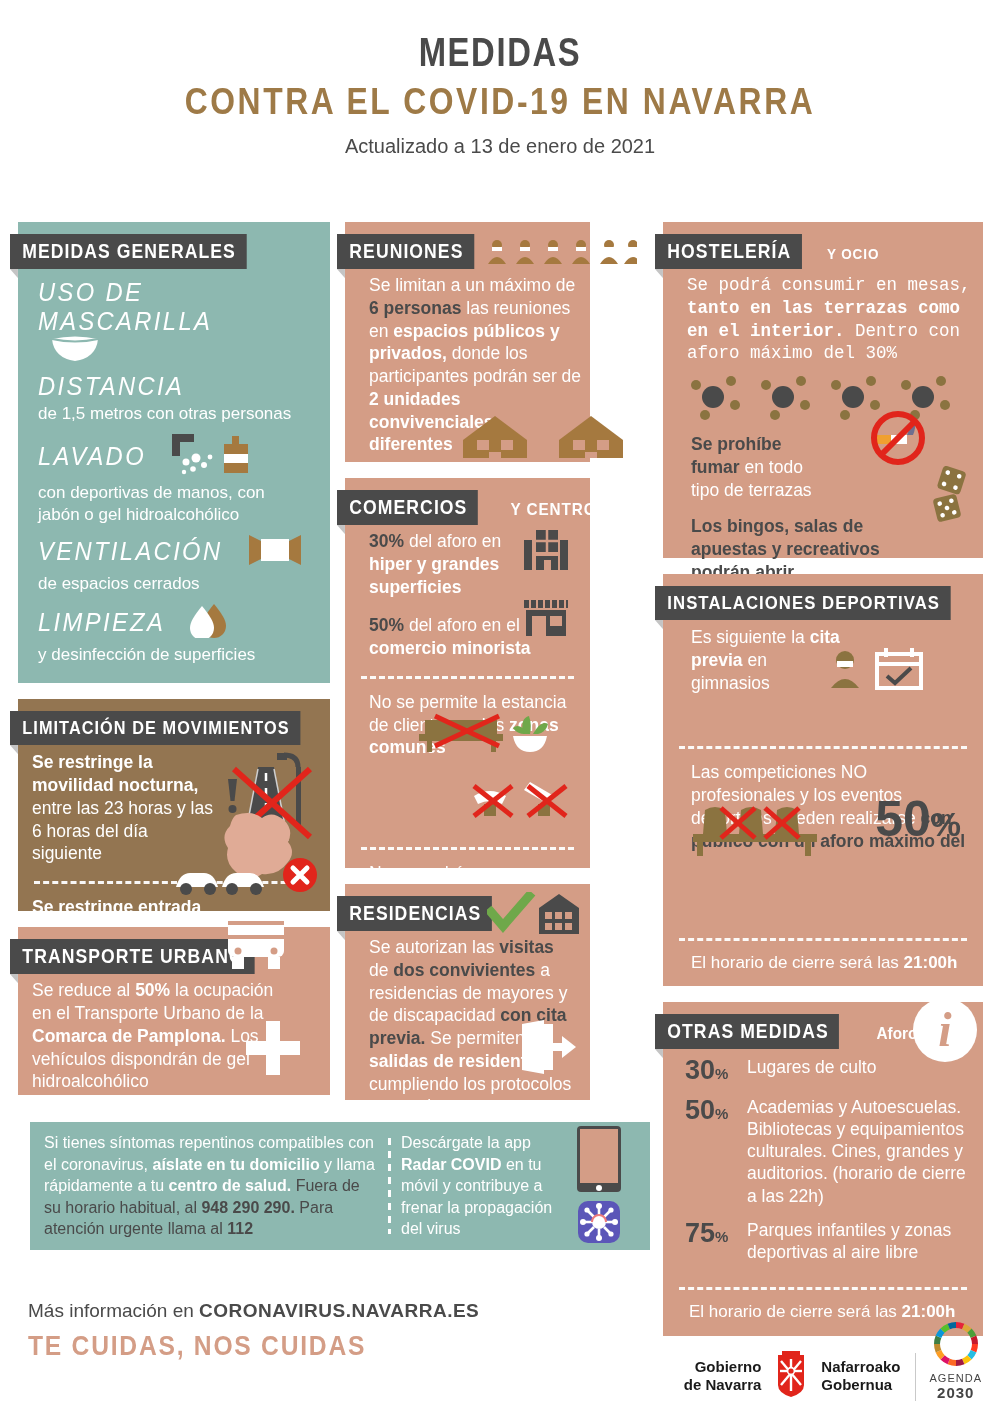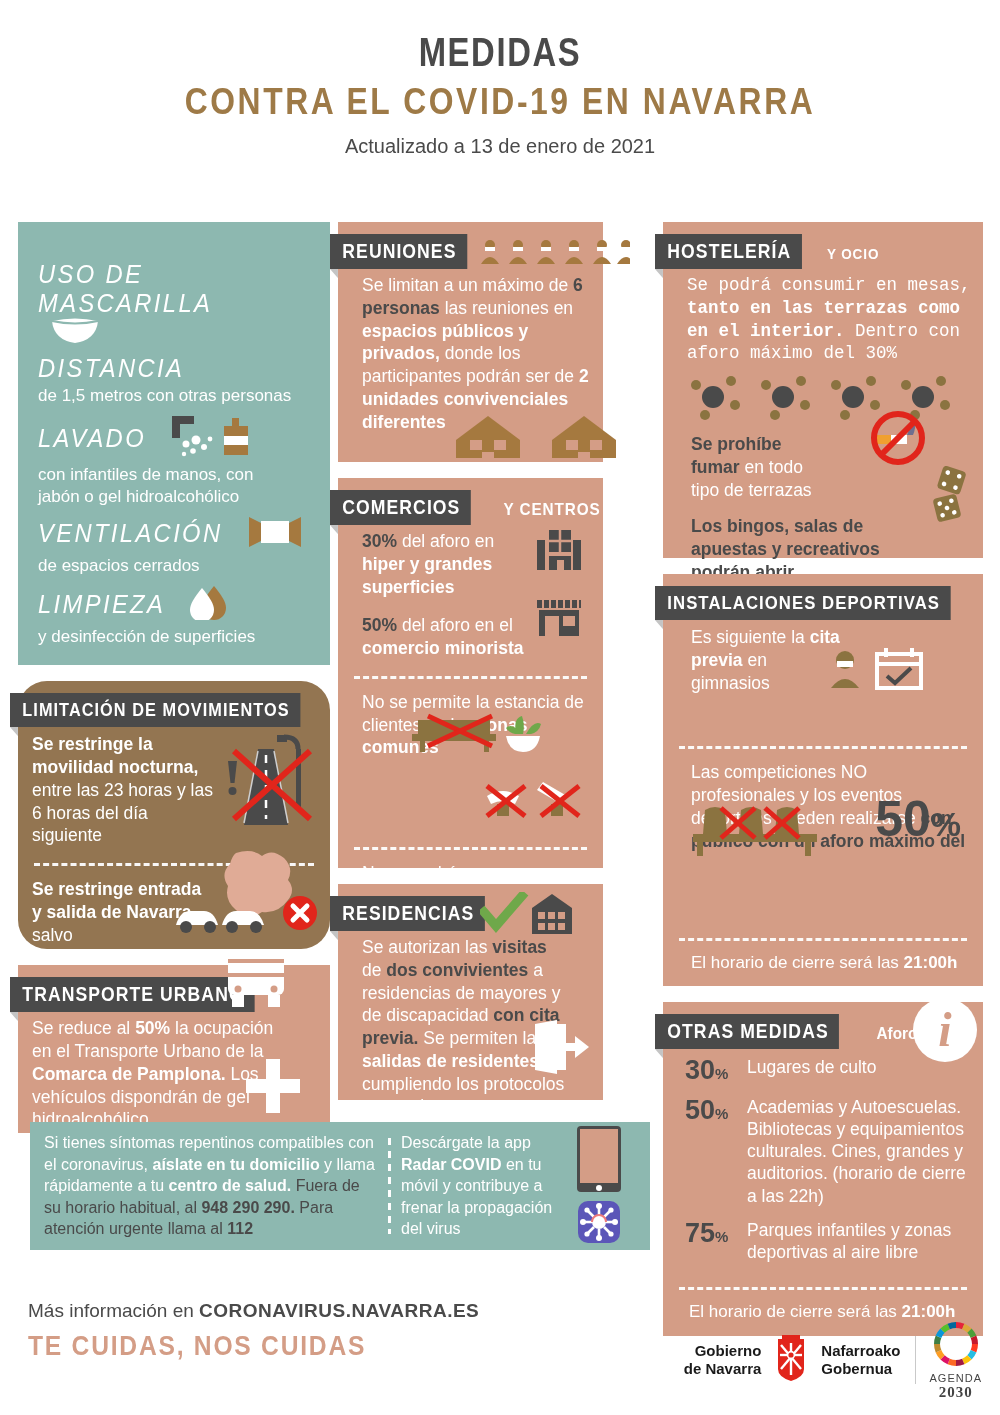--- a/index.html
+++ b/index.html
@@ -23,21 +23,21 @@
     font-size: 37px; font-weight: bold; letter-spacing: 3px;
     color: #9e7a47; margin-top: 6px;
     transform: scaleX(0.86); transform-origin: center;
   }
   .title-date { font-size: 20px; color: #4a4a4a; margin-top: 12px; }
 
   
   .cols { position: absolute; top: 222px; left: 0; width: 1000px; }
   .col { position: absolute; }
   .col-left   { left: 18px;  width: 312px; }
-  .col-mid    { left: 338px; width: 265px; }
+  .col-mid    { left: 345px; width: 245px; }
   .col-right  { left: 663px; width: 320px; }
 
   .panel {
     position: relative;
     margin-bottom: 16px;
     padding: 8px 0 14px 0;
   }
   .panel-teal  { background: #8db8b0; }
   .panel-brown { background: #937551; }
   .panel-salmon{ background: #d49d86; }
@@ -123,40 +123,41 @@
 
   
   .footer-left { position:absolute; left:28px; top:1300px; }
   .f-info { font-size:19px; color:#4a4a4a; }
   .f-info b { font-weight:bold; letter-spacing:.5px; }
   .f-slogan {
     font-size:28px; color:#d49d86; font-weight:bold; letter-spacing:2px;
     margin-top:8px; transform: scaleX(0.88); transform-origin:left center;
     font-family:"Liberation Sans Narrow","Liberation Sans",sans-serif;
   }
-  .footer-right { position:absolute; right:18px; top:1318px; display:flex; align-items:center; gap:14px;}
+  .footer-right { position:absolute; right:18px; top:1318px; display:flex; align-items:flex-end; gap:14px;}
   .govblock { display:flex; align-items:center; gap:9px; font-size:15px; font-weight:bold; color:#1a1a1a; line-height:1.2;}
   .divider-v { width:1px; height:48px; background:#c9c9c9; }
   .agenda { text-align:center; font-size:11px; color:#444; letter-spacing:1px; }
-  .agenda .a2030 { font-size:15px; font-weight:bold; letter-spacing:1px;font-family:Liberation Serif, serif;}
+  .agenda .a2030 { font-size:15px; font-weight:bold; letter-spacing:1px;}
 </style>
 </head>
 <body>
 
 <div class="header">
   <div class="title-main">MEDIDAS</div>
   <div class="title-sub">CONTRA EL COVID-19 EN NAVARRA</div>
   <div class="title-date">Actualizado a 13 de enero de 2021</div>
 </div>
 
 <div class="cols">
 
 <div class="col col-left">
 
   <div class="panel panel-teal" style="padding-top:34px;">
+    <div class="tabrow first"><span class="tab">MEDIDAS GENERALES</span></div>
 
     <div class="gm-row">
       <span class="gm-cap">USO DE MASCARILLA</span>
       <span class="icon-inline">
         <svg width="54" height="26" viewBox="0 0 54 26">
               <path d="M4 3 Q27 -2 50 3 Q48 22 27 25 Q6 22 4 3Z" fill="#ffffff"></path>
               <path d="M4 3 Q27 8 50 3" fill="none" stroke="#8db8b0" stroke-width="2"></path>
             </svg>
       </span>
     </div>
@@ -180,21 +181,21 @@
           <circle cx="44" cy="25" r="2.4" fill="#ffffff"></circle>
               <circle cx="18" cy="40" r="2.2" fill="#ffffff"></circle>
           <rect x="66" y="4" width="7" height="9" fill="#a5793f"></rect>
           <rect x="58" y="12" width="24" height="10" fill="#a5793f"></rect>
           <rect x="58" y="22" width="24" height="9" fill="#ffffff"></rect>
           <rect x="58" y="31" width="24" height="10" fill="#a5793f"></rect>
         </svg>
       </span>
     </div>
     <div class="gm-sub">
-      <span>con infantiles de manos, con</span><br><b>jabón o gel hidroalcohólico</b>
+      <span>con deportivas de manos, con</span><br><b>jabón o gel hidroalcohólico</b>
     </div>
 
     <div class="gm-row">
       <span class="gm-cap">VENTILACIÓN</span>
       <span class="icon-inline">
         <svg width="56" height="34" viewBox="0 0 56 34">
           <path d="M2 2 L14 8 L14 26 L2 32 Z" fill="#a5793f"></path>
           <path d="M54 2 L42 8 L42 26 L54 32 Z" fill="#a5793f"></path>
           <rect x="14" y="6" width="28" height="22" fill="#ffffff"></rect>
         </svg>
@@ -207,21 +208,21 @@
       <span class="icon-inline">
         <svg width="48" height="36" viewBox="0 0 48 36">
           <path d="M28 2 C36 12 40 18 40 24 A12 12 0 0 1 16 24 C16 18 20 12 28 2Z" fill="#a5793f"></path>
           <path d="M16 4 C24 14 28 20 28 26 A12 12 0 0 1 4 26 C4 20 8 14 16 4Z" fill="#ffffff"></path>
         </svg>
       </span>
     </div>
     <div class="gm-sub">y desinfección de superficies</div>
   </div>
 
-  <div class="panel panel-brown" style="padding-top:34px;height:268px;border-radius:29px;">
+  <div class="panel panel-brown" style="padding-top:34px;height:212px;">
     <div class="tabrow first"><span class="tab" style="font-size:18.5px;">LIMITACIÓN DE MOVIMIENTOS</span></div>
 
     <div class="ptext" style="width:210px;">
       <b>Se restringe la movilidad nocturna,</b><span> entre las 23 horas y las 6 horas del día siguiente</span>
     </div>
     <span style="position:absolute;right:12px;top:52px;">
       <svg width="104" height="98" viewBox="0 0 104 98">
         <path d="M30 92 L74 92 L60 16 L44 16 Z" fill="#4a4a4a"></path>
         <path d="M52 22 L52 86" stroke="#ffffff" stroke-width="2.5" stroke-dasharray="8 7"></path>
         <path d="M44 18 L30 90" stroke="#cfcfcf" stroke-width="1.5"></path>

